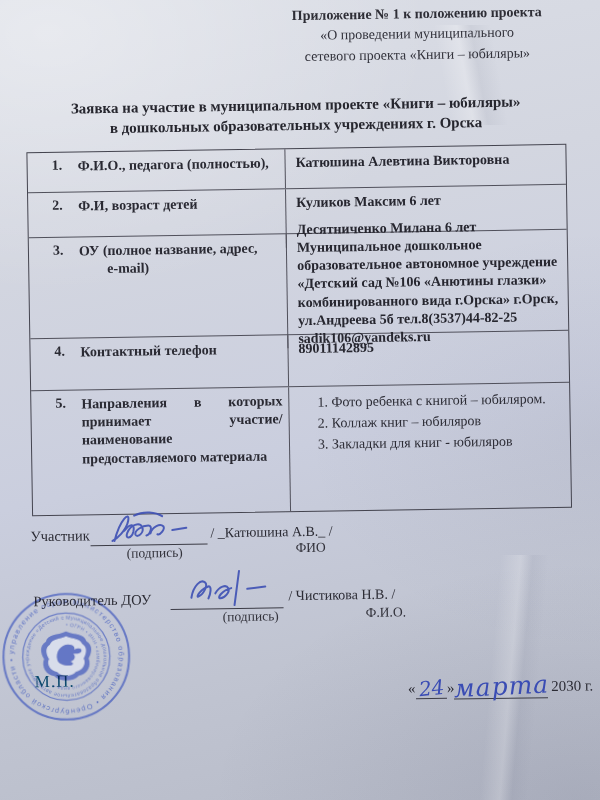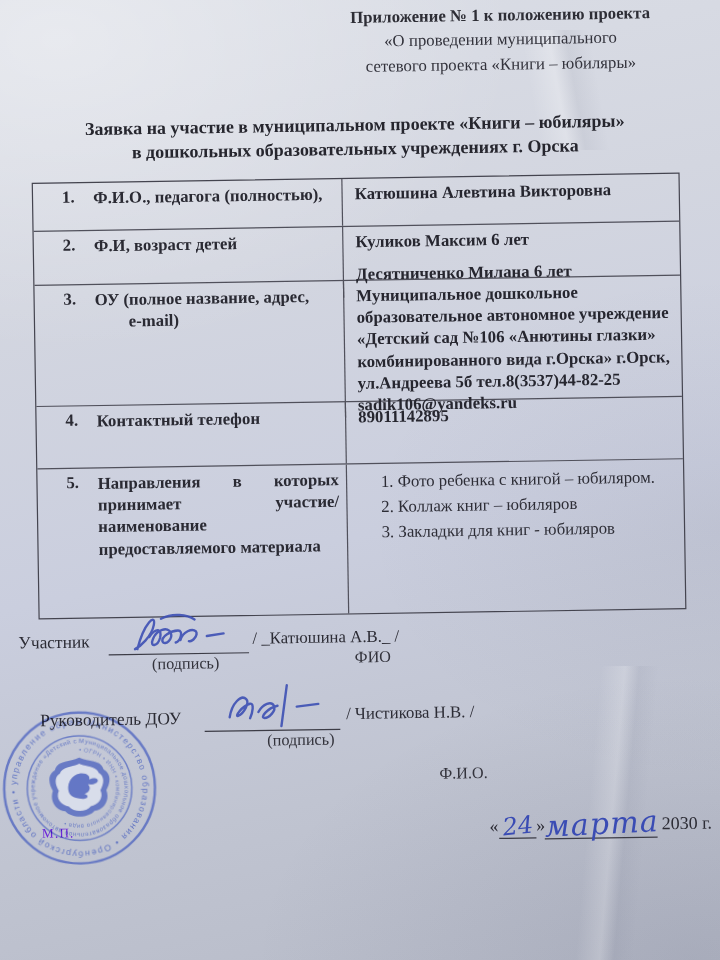--- a/index.html
+++ b/index.html
@@ -48,21 +48,21 @@
   .sig-label{font-size:14.5px;color:#2c2c35;}
   .uline{border-bottom:1.3px solid #3c3c46;height:20px;display:block;}
   .subtxt{font-size:13.5px;color:#33333c;}
   .nametxt{font-size:14px;color:#2c2c35;}
   .hand{font-family:"DejaVu Serif",serif;font-style:italic;color:#3a4cb4;display:inline-block;}
   .day{font-size:20px;transform:rotate(-5deg);position:relative;top:2px;}
   .month{font-size:25px;transform:rotate(-2deg);position:relative;top:3px;letter-spacing:1px;}
   .dateline{display:flex;align-items:baseline;font-size:15px;color:#2c2c35;}
   .day-wrap{display:inline-block;border-bottom:1.3px solid #3c3c46;padding:0 3px;}
   .month-wrap{display:inline-block;border-bottom:1.3px solid #3c3c46;width:94px;text-align:center;}
-  .mp{font-size:11px;color:#6d28d9;letter-spacing:1px;margin-top:17px;}
+  .mp{font-size:17px;color:#0c4a6e;letter-spacing:1px;}
 
   svg.sigsvg{overflow:visible;}
   .stamp{position:absolute;left:-14px;top:577px;width:152px;height:152px;opacity:.82;mix-blend-mode:multiply;}
 </style>
 </head>
 <body>
 
 <div class="paper"></div>
 <div class="crease1"></div>
 <div class="crease2"></div>
@@ -142,21 +142,21 @@
       </div>
       <div class="cr list">
         <span class="ln">1.   Фото ребенка с книгой – юбиляром.</span>
         <span class="ln">2.   Коллаж книг – юбиляров</span>
         <span class="ln">3.   Закладки для книг - юбиляров</span>
       </div>
     </div>
 
   </div>
 
-  <span class="abs sig-label" style="left:13px;top:524px">Участник</span>
+  <span class="abs sig-label" style="left:28px;top:524px">Участник</span>
   <span class="abs uline" style="left:88px;top:522px;width:117px"></span>
   <svg class="abs sigsvg" style="left:98px;top:504px" width="112" height="42" viewBox="0 0 112 42">
     <g fill="none" stroke="#3e50b4" stroke-width="2" stroke-linecap="round" opacity=".9">
       <path d="M14,34 C20,12 30,4 28,14 C26,24 16,32 12,34"></path>
       <path d="M24,24 C30,16 35,17 33,25 C31,32 24,33 27,26 C30,18 40,15 42,21 C44,26 37,32 35,28 C34,24 42,19 48,19 C53,19 50,28 46,29"></path>
       <path d="M50,27 C52,20 60,17 63,20 C65,23 60,29 57,28"></path>
       <path d="M34,9 C44,4 56,6 62,10"></path>
       <path d="M72,24 L86,22"></path>
     </g>
   </svg>
@@ -169,21 +169,21 @@
   <svg class="abs sigsvg" style="left:178px;top:566px" width="110" height="44" viewBox="0 0 110 44">
     <g fill="none" stroke="#3e50b4" stroke-width="2" stroke-linecap="round" opacity=".9">
       <path d="M10,30 C12,18 20,11 24,15 C27,18 22,27 17,29 C14,30 20,21 27,19 C31,18 29,27 27,31"></path>
       <path d="M34,26 C38,19 45,17 47,21 C49,25 43,31 39,31 C35,31 41,23 50,21"></path>
       <path d="M58,4 L53,38"></path>
       <path d="M66,22 L84,20"></path>
     </g>
   </svg>
   <span class="abs nametxt" style="left:285px;top:588px">/  Чистикова Н.В.  /</span>
   <span class="abs subtxt" style="left:219px;top:608px">(подпись)</span>
-  <span class="abs subtxt" style="left:362px;top:638px">Ф.И.О.</span>
+  <span class="abs subtxt" style="left:362px;top:606px">Ф.И.О.</span>
 
   <span class="abs mp" style="left:30px;top:668px">М.П.</span>
 
   <div class="abs dateline" style="left:403px;top:672px">
     <span>«</span>
     <span class="day-wrap"><span class="hand day">24</span></span>
     <span>»</span>
     <span class="month-wrap"><span class="hand month">марта</span></span>
     <span style="margin-left:3px">2030 г.</span>
   </div>

